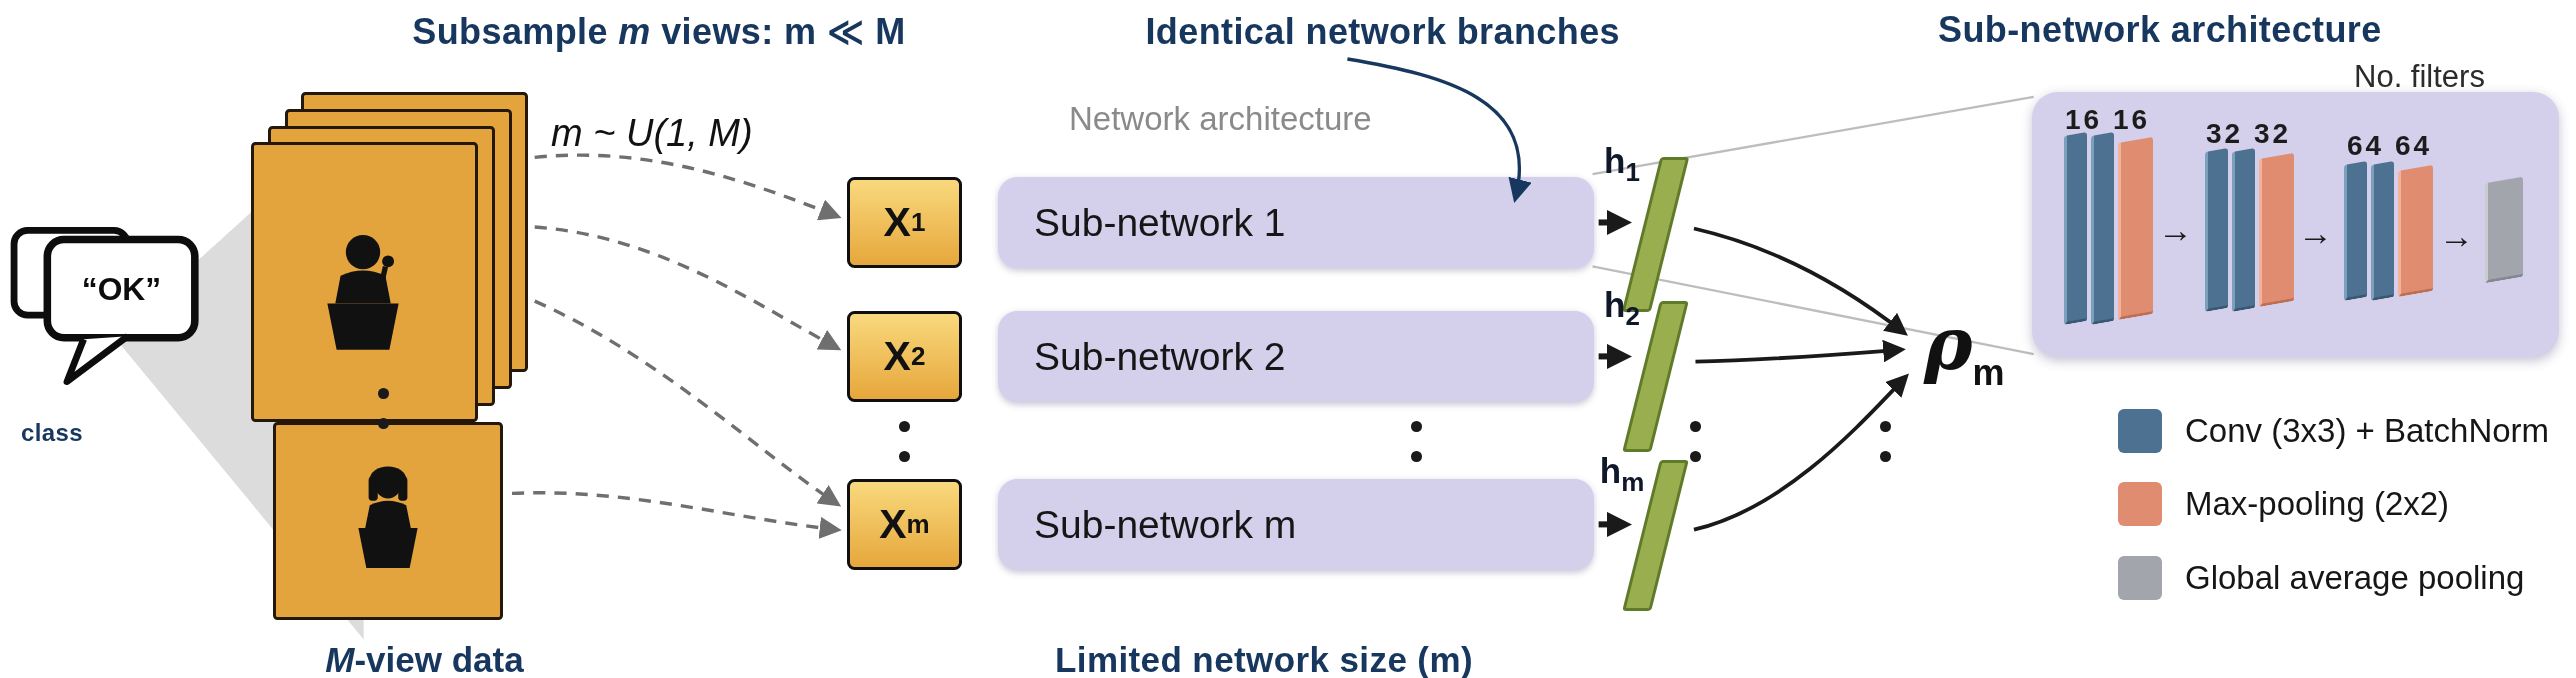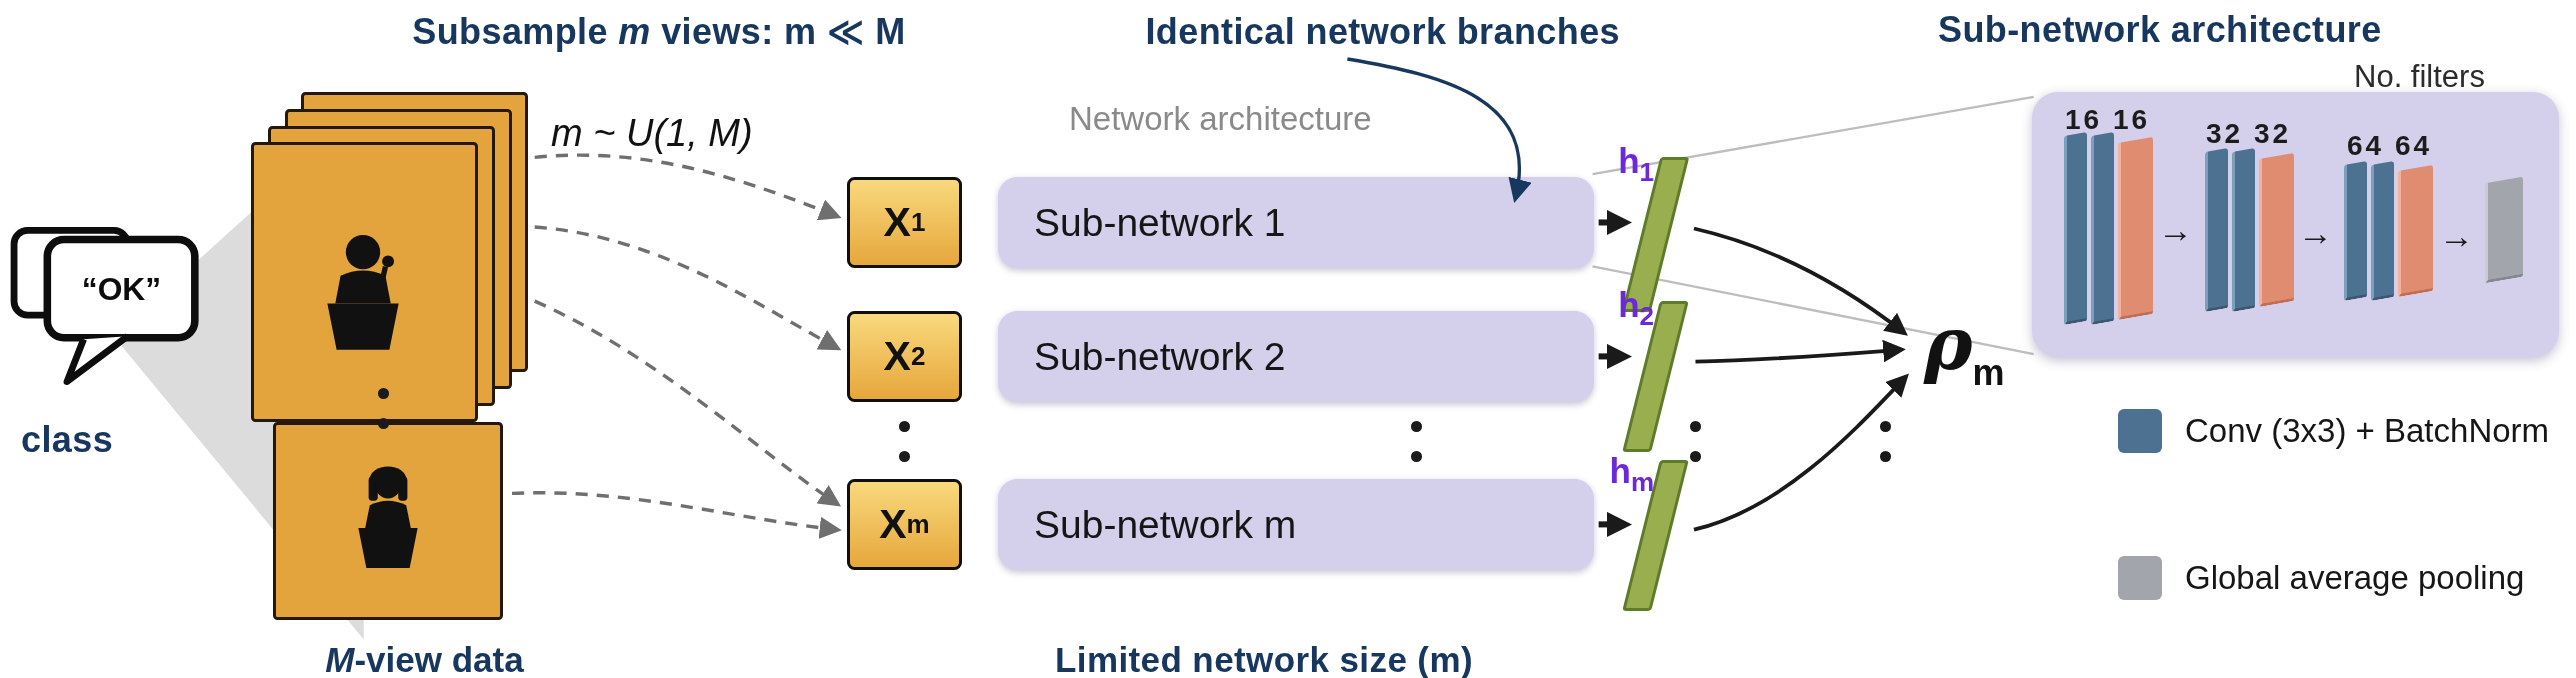--- a/index.html
+++ b/index.html
@@ -21,21 +21,21 @@
         font-weight:700;font-size:41px;color:#111;z-index:4;}
   .xbox sub,.hlbl sub,.rho sub{font-size:26px;font-weight:700;}
   
   .snbox{position:absolute;left:998px;width:596px;height:91px;box-sizing:border-box;
          background:#d4cfeb;border-radius:19.7px;display:flex;align-items:center;padding-left:36px;
          font-size:39px;font-weight:500;color:#161616;z-index:4;
          box-shadow:0 2.3px 6.8px rgba(70,60,110,.28);}
   
   .hbar{position:absolute;left:1641px;width:29px;background:#98ae4f;border:3px solid #5f7a28;
         border-radius:3.8px;transform:skewX(-14deg);box-sizing:border-box;z-index:4;}
-  .hlbl{position:absolute;width:64px;text-align:right;font-size:35px;font-weight:700;color:#6d28d9;z-index:8;}
+  .hlbl{position:absolute;width:64px;text-align:center;font-size:35px;font-weight:700;color:#0f172a;z-index:8;}
   
   .rho{position:absolute;left:1924px;top:300px;z-index:8;font-size:73px;font-weight:600;
        font-family:"DejaVu Serif","Liberation Serif",serif;font-style:italic;color:#111;}
   .rho sub{font-family:"Liberation Sans","DejaVu Sans",sans-serif;font-style:normal;font-size:36px;}
   
   .detail{position:absolute;left:2032px;top:92px;width:527px;height:265px;background:#d4cfeb;
           border-radius:26px;z-index:3;box-shadow:0 3.8px 10.6px rgba(70,60,110,.30);}
   .slab{position:absolute;border-radius:3px;transform:skewY(-10deg);box-sizing:border-box;}
   .slab.blue{background:#4c7191;border-left:3.8px solid #7ba0bc;border-bottom:3px solid #3a5872;}
   .slab.salmon{background:#e08c70;border-left:3.8px solid #f2b29b;border-bottom:3px solid #c06e52;}
@@ -103,21 +103,21 @@
 
   <div class="lbl" style="left:2354px;top:59px;font-size:31px;color:#2b2b2b;z-index:8">No. filters</div>
 
   <svg class="abs" style="left:7.6px;top:224px;z-index:3" width="208" height="167" viewBox="0 0 275 220">
     <rect x="8" y="8" width="150" height="112" rx="18" fill="#ffffff" stroke="#0d0d0d" stroke-width="9"></rect>
     <rect x="52" y="20" width="195" height="130" rx="22" fill="#ffffff" stroke="#0d0d0d" stroke-width="10"></rect>
     <path d="M100 152 L78 208 L158 148" fill="#ffffff" stroke="#0d0d0d" stroke-width="9" stroke-linejoin="round"></path>
     <text x="150" y="100" text-anchor="middle" font-size="42" font-weight="bold" fill="#0d0d0d" font-family="Liberation Sans, DejaVu Sans, sans-serif">“OK”</text>
   </svg>
 
-  <div class="lbl navy heading" style="left:21px;top:419px;font-size:36px;z-index:8">class</div>
+  <div class="lbl navy heading" style="left:21px;top:419px;font-size:24px;z-index:8">class</div>
 
   <div class="card" style="left:301px;top:92px;width:227px;height:280px;z-index:2"></div>
   <svg class="abs" style="left:377px;top:97px;z-index:2" width="64" height="42" viewBox="0 0 100 66">
     <path d="M18 58 A32 32 0 0 1 82 58" fill="none" stroke="#111" stroke-width="10"></path>
     <rect x="10" y="44" width="16" height="20" rx="5" fill="#111"></rect>
     <rect x="74" y="44" width="16" height="20" rx="5" fill="#111"></rect>
   </svg>
   <div class="card" style="left:285px;top:109px;width:227px;height:280px;z-index:2"></div>
   <div class="card" style="left:268px;top:126px;width:227px;height:280px;z-index:2"></div>
   <div class="card" style="left:251px;top:142px;width:227px;height:280px;z-index:2"></div>
@@ -226,20 +226,24 @@
     <div class="slab salmon" style="left:366px;top:76px;width:35px;height:126px"></div>
     <span class="det-arrow" style="left:407px;top:124px">→</span>
 
     <div class="slab grayp" style="left:453px;top:88px;width:38px;height:100px"></div>
   </div>
 
   <div class="legend-row" style="top:409px">
     <div class="swatch" style="background:#4c7191"></div>
     <div class="legend-text">Conv (3x3) + BatchNorm</div>
   </div>
+  <div class="legend-row" style="top:482px">
+    <div class="swatch" style="background:#e08c70"></div>
+    <div class="legend-text">Max-pooling (2x2)</div>
+  </div>
   <div class="legend-row" style="top:556px">
     <div class="swatch" style="background:#a3a5ad"></div>
     <div class="legend-text">Global average pooling</div>
   </div>
 
   <svg class="abs" style="left:0;top:0;z-index:10;pointer-events:none" width="2576" height="678" viewBox="0 0 3403 896">
     <defs>
       <marker id="ah-navy" viewBox="0 0 10 10" refX="8" refY="5" markerWidth="7" markerHeight="7" orient="auto">
         <path d="M0 0 L10 5 L0 10 z" fill="#17375e"></path>
       </marker>

